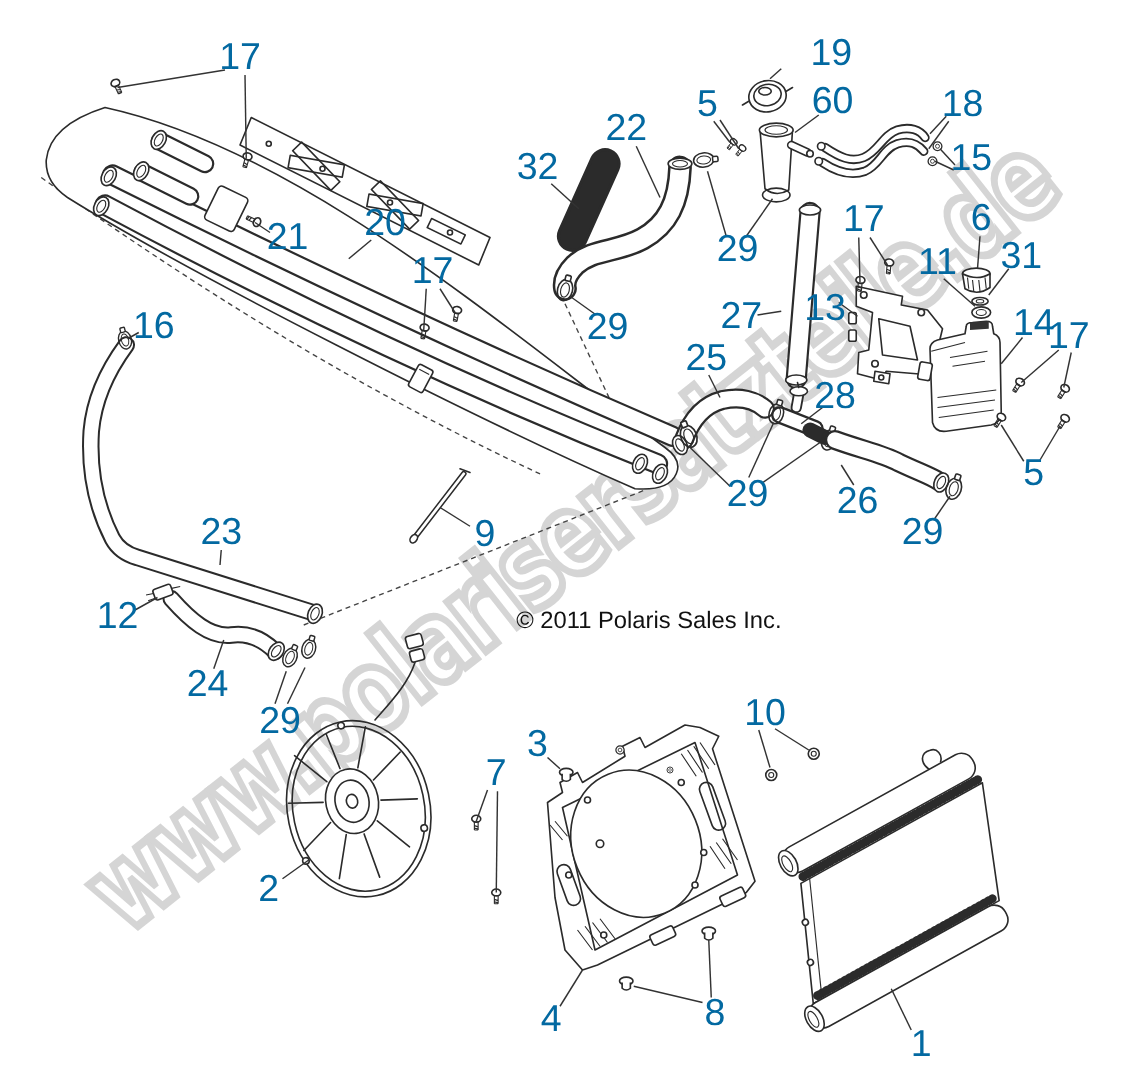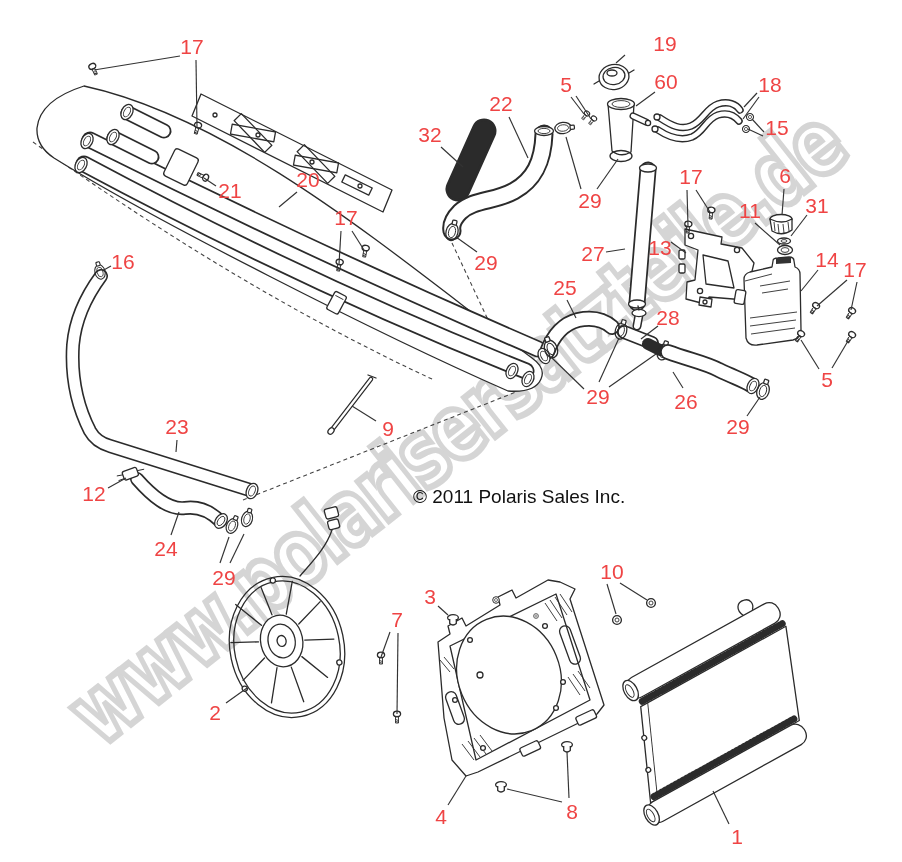--- a/index.html
+++ b/index.html
@@ -3,21 +3,21 @@
 <meta charset="utf-8">
 <style>
   html,body{margin:0;padding:0;background:#fff;}
   #stage{position:relative;width:902px;height:862px;overflow:hidden;background:#fff;
          font-family:"Liberation Sans",sans-serif;}
   .watermark{position:absolute;left:456px;top:428px;white-space:nowrap;
     transform:translate(-50%,-50%) rotate(-38.3deg) scale(1,1.3);
     font-family:"DejaVu Sans",sans-serif;font-weight:800;font-size:70px;letter-spacing:-3px;
     color:#ffffff;-webkit-text-stroke:5px #d2d2d2;opacity:.92;pointer-events:none;}
   .copyright{position:absolute;left:413px;top:486px;font-size:19px;color:#111;}
-  .callout{position:absolute;transform:translate(-50%,-50%);font-size:21px;color:#ef4444;line-height:1;}
+  .callout{position:absolute;transform:translate(-50%,-50%);font-size:30px;color:#0369a1;line-height:1;}
   svg{position:absolute;left:0;top:0;}
   .ln{fill:none;stroke:#2b2b2b;stroke-width:1.3;stroke-linejoin:round;stroke-linecap:round;}
   .fw{fill:#fff;stroke:#2b2b2b;stroke-width:1.3;stroke-linejoin:round;}
   .case{fill:none;stroke:#2b2b2b;stroke-linecap:round;}
   .core{fill:none;stroke:#fff;stroke-linecap:round;}
   .dash{fill:none;stroke:#444;stroke-width:1.1;stroke-dasharray:4 3.2;}
   .thin{fill:none;stroke:#2b2b2b;stroke-width:.9;}
   #leaders line{stroke:#333;stroke-width:1.15;}
 </style>
 </head>

